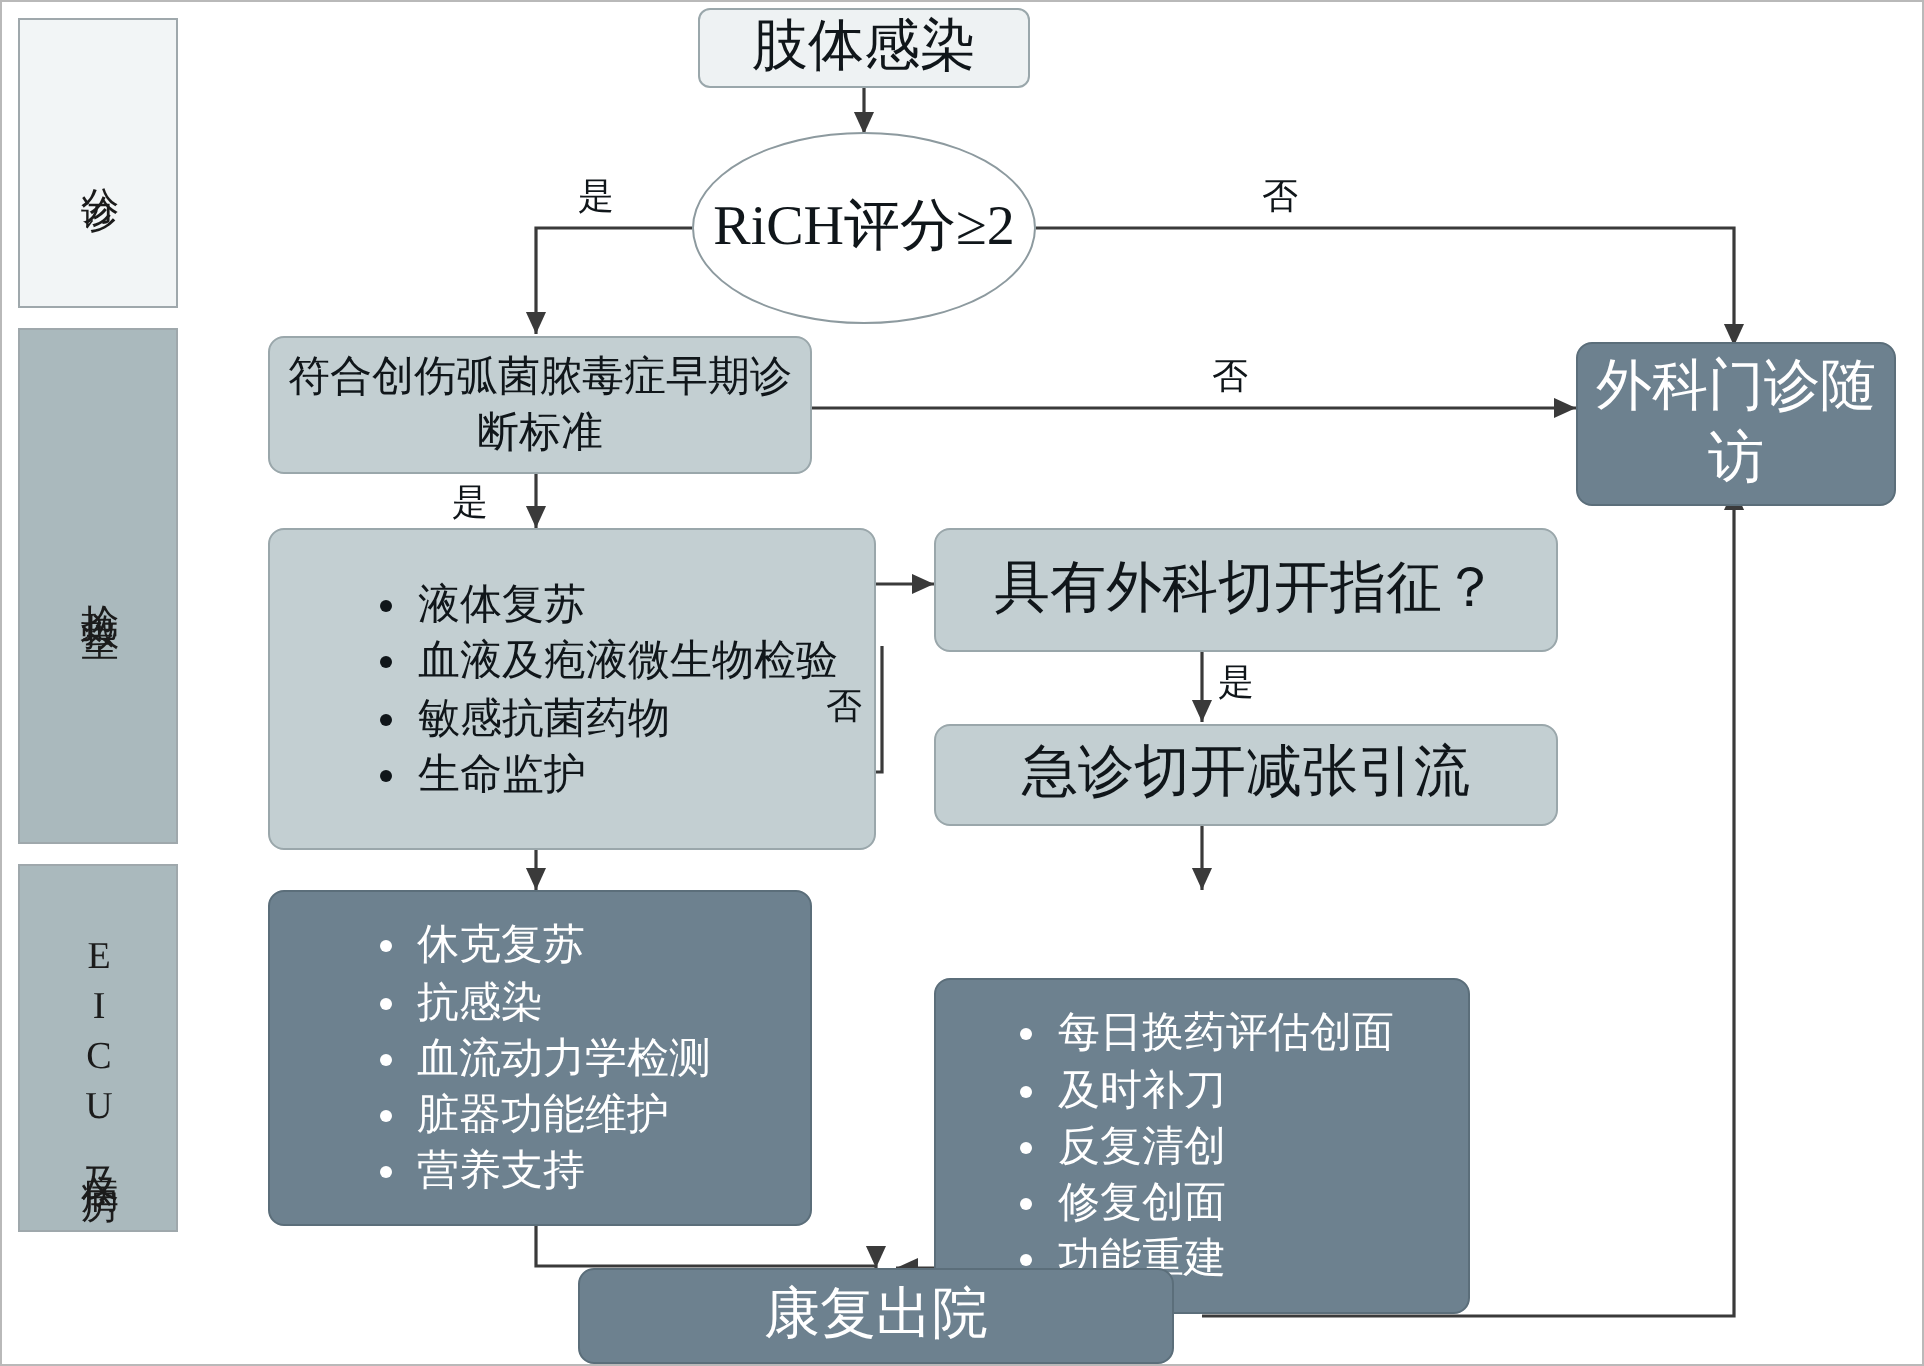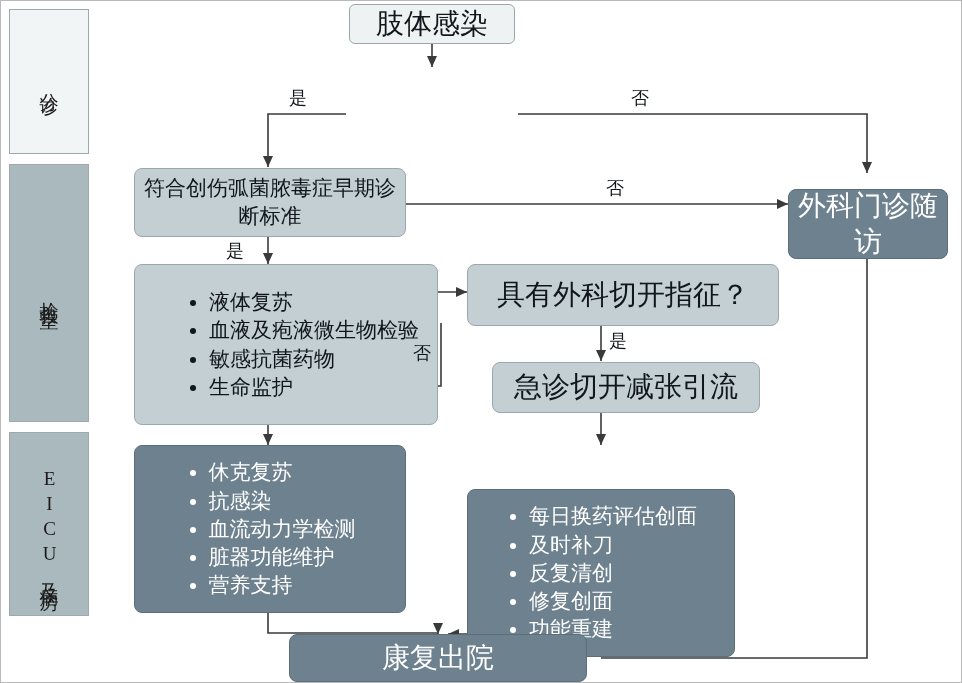--- a/index.html
+++ b/index.html
@@ -152,43 +152,46 @@
     <span>抢救室</span>
   </div>
   <div class="lane lane-3" style="left:8px; top:431px; width:80px; height:184px;">
     <span>EICU及病房</span>
   </div>
 
   <div class="node box-plain fs20" style="left:348px; top:3px; width:166px; height:40px;">
     <span class="node-text">肢体感染</span>
   </div>
 
+  <div class="node ellipse fs20" style="left:345px; top:65px; width:172px; height:96px;">
+    <span class="node-text">RiCH评分≥2</span>
+  </div>
 
   <div class="node box-light fs19" style="left:133px; top:167px; width:272px; height:69px;">
     <span class="node-text">符合创伤弧菌脓毒症早期诊断标准</span>
   </div>
 
-  <div class="node box-dark fs20" style="left:787px; top:188px; width:160px; height:70px;">
+  <div class="node box-dark fs20" style="left:787px; top:170px; width:160px; height:82px;">
     <span class="node-text">外科门诊随访</span>
   </div>
 
   <div class="node box-light fs19" style="left:133px; top:263px; width:304px; height:161px;padding-left:32px;">
     <ul class="bullets">
       <li>液体复苏</li>
       <li>血液及疱液微生物检验</li>
       <li>敏感抗菌药物</li>
       <li>生命监护</li>
     </ul>
   </div>
 
   <div class="node box-light fs20" style="left:466px; top:263px; width:312px; height:62px;">
     <span class="node-text">具有外科切开指征？</span>
   </div>
 
-  <div class="node box-light fs20" style="left:491px; top:361px; width:268px; height:51px;">
+  <div class="node box-light fs20" style="left:466px; top:361px; width:312px; height:51px;">
     <span class="node-text">急诊切开减张引流</span>
   </div>
 
   <div class="node box-dark fs19" style="left:133px; top:444px; width:272px; height:168px;">
     <ul class="bullets">
       <li>休克复苏</li>
       <li>抗感染</li>
       <li>血流动力学检测</li>
       <li>脏器功能维护</li>
       <li>营养支持</li>

